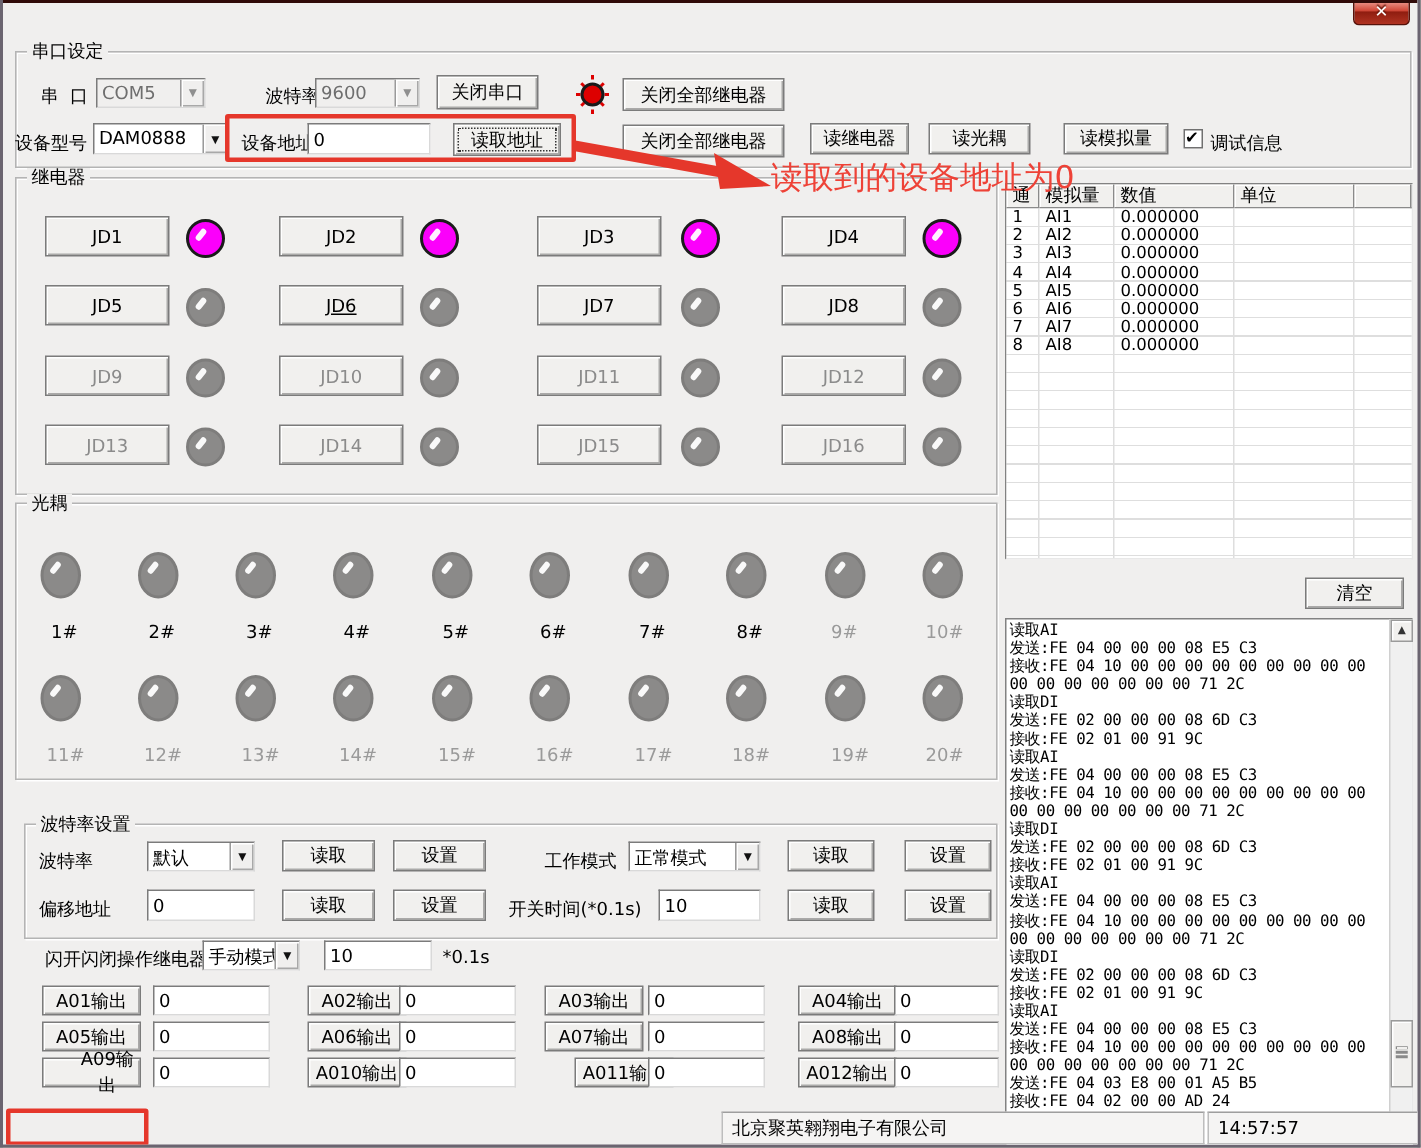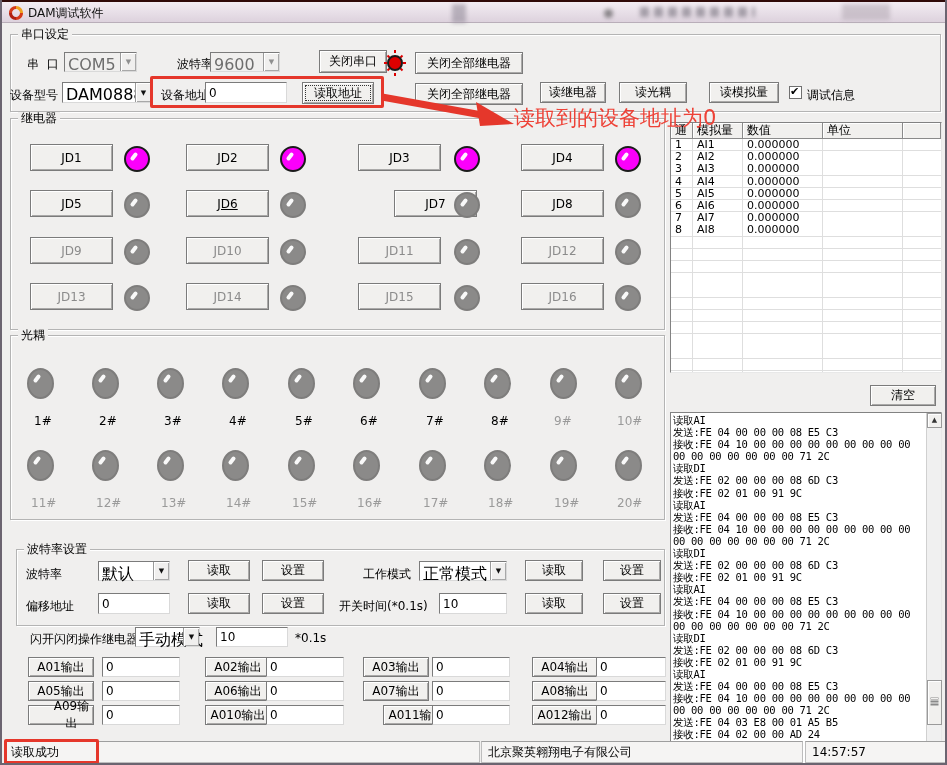--- a/index.html
+++ b/index.html
@@ -29,21 +29,21 @@
          display:flex; align-items:center; justify-content:center;
          font-family:"DejaVu Sans", sans-serif; }
   .btn.focused { outline:1px dotted #333; outline-offset:-4px; }
   .btn.dim { color:#8b8b8b; }
   .tbox { position:absolute; background:#fff; border:1px solid #7b7b7b;
           border-bottom-color:#d9d9d9; border-right-color:#d9d9d9;
           font-size:12px; padding:2px 3px; font-family:"DejaVu Sans", sans-serif; }
   input.tbox { outline:none; }
   .combo { position:absolute; background:#fff; border:1px solid #7b7b7b;
            border-bottom-color:#d9d9d9; border-right-color:#d9d9d9; cursor:pointer; }
-  .combo .val { position:absolute; left:3px; top:2px; font-size:16px; white-space:nowrap; }
+  .combo .val { position:absolute; left:3px; top:2px; font-size:12px; white-space:nowrap; }
   .combo .arrow { position:absolute; right:0; top:0; bottom:0; width:16px; background:#f0efee;
                   border-left:1px solid #9a9a9a; box-shadow:inset 1px 1px 0 #fff, inset -1px -1px 0 #a8a8a8;
                   display:flex; align-items:center; justify-content:center; }
   .combo .arrow::after { content:"▼"; font-size:7px; color:#111; }
   .combo.disabled { background:#f0efee; }
   .combo.disabled .val { color:#6e6e6e; }
   .combo.disabled .arrow::after { color:#8f8f8f; }
   .lbl { position:absolute; font-size:12px; white-space:nowrap; }
   .lbl.dim { color:#9a9a9a; }
   
@@ -88,49 +88,36 @@
   .ann-rect { border:3px solid #e5372b; border-radius:2px; }
   .ann-text { font-size:21px; color:#ee4237; white-space:nowrap; letter-spacing:0px; }
   .led-wrap { position:absolute; }
 </style>
 </head>
 <body>
 
 <div class="window">
   <div class="topstrip"></div>
 
-  <div class="titlebar">
-    <svg class="logo" viewBox="0 0 16 16">
-      <path d="M8 1 C4 1 1 4 1 8 l3 0 C4 5.8 5.8 4 8 4 Z" fill="#d53a1a"></path>
-      <path d="M15 8 C15 4 12 1 8 1 l0 3 C10.2 4 12 5.8 12 8 Z" fill="#f0a01e"></path>
-      <path d="M8 15 C12 15 15 12 15 8 l-3 0 C12 10.2 10.2 12 8 12 Z" fill="#d53a1a"></path>
-      <path d="M1 8 C1 12 4 15 8 15 l0-3 C5.8 12 4 10.2 4 8 Z" fill="#b02012"></path>
-    </svg>
-    <span class="title-text">DAM调试软件</span>
-    <div class="artifact" style="left:450px;top:2px;width:14px;height:19px;background:#8f8896;"></div>
-    <div class="artifact" style="left:602px;top:7px;width:9px;height:9px;background:#3a3a3a;border-radius:50%;"></div>
-    <div class="artifact" style="left:638px;top:5px;width:115px;height:10px;background:repeating-linear-gradient(90deg,#6f6a76 0 9px,transparent 9px 14px);"></div>
-    <div class="artifact" style="left:840px;top:2px;width:48px;height:16px;background:#b4aab4;"></div>
-  </div>
   <div class="closebtn"><span>✕</span></div>
 
   <div class="gbox" style="left:8px;top:34px;width:931px;height:78px;"></div>
   <div class="glabel" style="left:16px;top:28px;">串口设定</div>
 
   <span class="lbl" style="left:25px;top:56px;white-space:pre;">串  口</span>
   <div class="combo disabled" style="left:62px;top:52px;width:73px;height:20px;">
     <span class="val">COM5</span>
     <span class="arrow"></span>
   </div>
   <span class="lbl" style="left:175px;top:56px;">波特率</span>
   <div class="combo disabled" style="left:208px;top:52px;width:70px;height:20px;">
     <span class="val">9600</span>
     <span class="arrow"></span>
   </div>
-  <div class="btn" style="left:317px;top:50px;width:68px;height:23px;">关闭串口</div>
+  <div class="btn" style="left:289px;top:50px;width:68px;height:23px;">关闭串口</div>
 
   <div class="led-wrap" style="left:378px;top:49px;">
     <svg width="30" height="28" viewBox="0 0 30 28">
       <g stroke="#dd0000" stroke-width="2">
         <line x1="15" y1="1" x2="15" y2="4"></line>
           <line x1="15" y1="24" x2="15" y2="27"></line>
         <line x1="4" y1="14" x2="7" y2="14"></line>
           <line x1="23" y1="14" x2="26" y2="14"></line>
         <line x1="7.5" y1="6.5" x2="9.5" y2="8.5"></line>
           <line x1="20.5" y1="19.5" x2="22.5" y2="21.5"></line>
@@ -179,21 +166,21 @@
     </div>
 
   <div class="btn" style="left:28px;top:190px;width:83px;height:27px;">JD5</div>
   <div class="ind off" style="left:122px;top:192px;">
       <i></i>
     </div>
   <div class="btn" style="left:184px;top:190px;width:83px;height:27px;text-decoration:underline;">JD6</div>
   <div class="ind off" style="left:278px;top:192px;">
       <i></i>
     </div>
-  <div class="btn" style="left:356px;top:190px;width:83px;height:27px;margin-left:36px;">JD7</div>
+  <div class="btn" style="left:356px;top:190px;width:83px;height:27px;">JD7</div>
   <div class="ind off" style="left:452px;top:192px;">
       <i></i>
     </div>
   <div class="btn" style="left:519px;top:190px;width:83px;height:27px;">JD8</div>
   <div class="ind off" style="left:613px;top:192px;">
       <i></i>
     </div>
 
   <div class="btn dim" style="left:28px;top:237px;width:83px;height:27px;">JD9</div>
   <div class="ind off" style="left:122px;top:239px;">
@@ -469,21 +456,20 @@
 
   <div class="btn" style="left:26px;top:705px;width:66px;height:20px;padding-left:21px;">A09输出</div>
   <input class="tbox" style="left: 100px; top: 705px; width: 78px; height: 20px;" value="0">
   <div class="btn" style="left:203px;top:705px;width:66px;height:20px;">A010输出</div>
   <input class="tbox" style="left: 264px; top: 705px; width: 78px; height: 20px;" value="0">
   <div class="btn" style="left:381px;top:705px;width:66px;height:20px;">A011输出</div>
   <input class="tbox" style="left: 430px; top: 705px; width: 78px; height: 20px;" value="0">
   <div class="btn" style="left:530px;top:705px;width:66px;height:20px;">A012输出</div>
   <input class="tbox" style="left: 594px; top: 705px; width: 70px; height: 20px;" value="0">
 
-  <div class="status" style="left:2px;top:741px;width:476px;height:22px;">读取成功</div>
   <div class="status" style="left:479px;top:741px;width:322px;height:22px;">北京聚英翱翔电子有限公司</div>
   <div class="status" style="left:803px;top:741px;width:142px;height:22px;">14:57:57</div>
 
   <div class="ann ann-rect" style="left:148px;top:76px;width:234px;height:32px;"></div>
   <svg class="ann" style="left:374px;top:92px;" width="145" height="40" viewBox="0 0 145 40">
     <line x1="6" y1="5" x2="106" y2="23" stroke="#e5372b" stroke-width="7"></line>
     <polygon points="138,32 100,10 104,34" fill="#e5372b"></polygon>
   </svg>
   <div class="ann ann-text" style="left:512px;top:104px;">读取到的设备地址为0</div>
   <div class="ann ann-rect" style="left:2px;top:739px;width:95px;height:25px;"></div>

